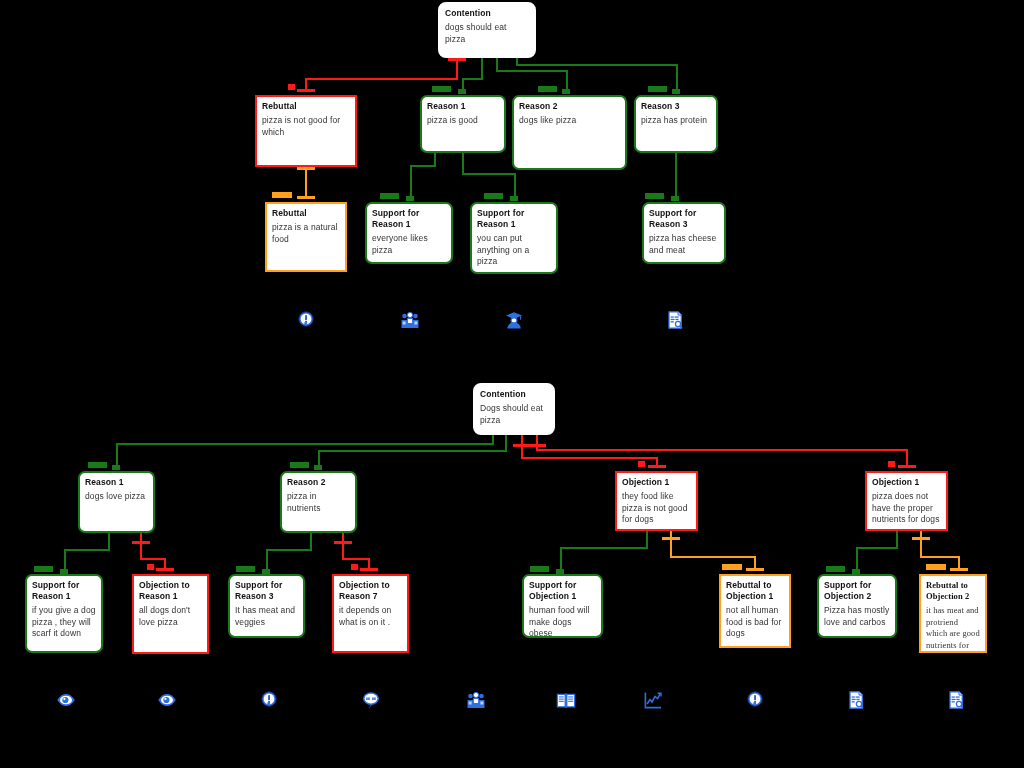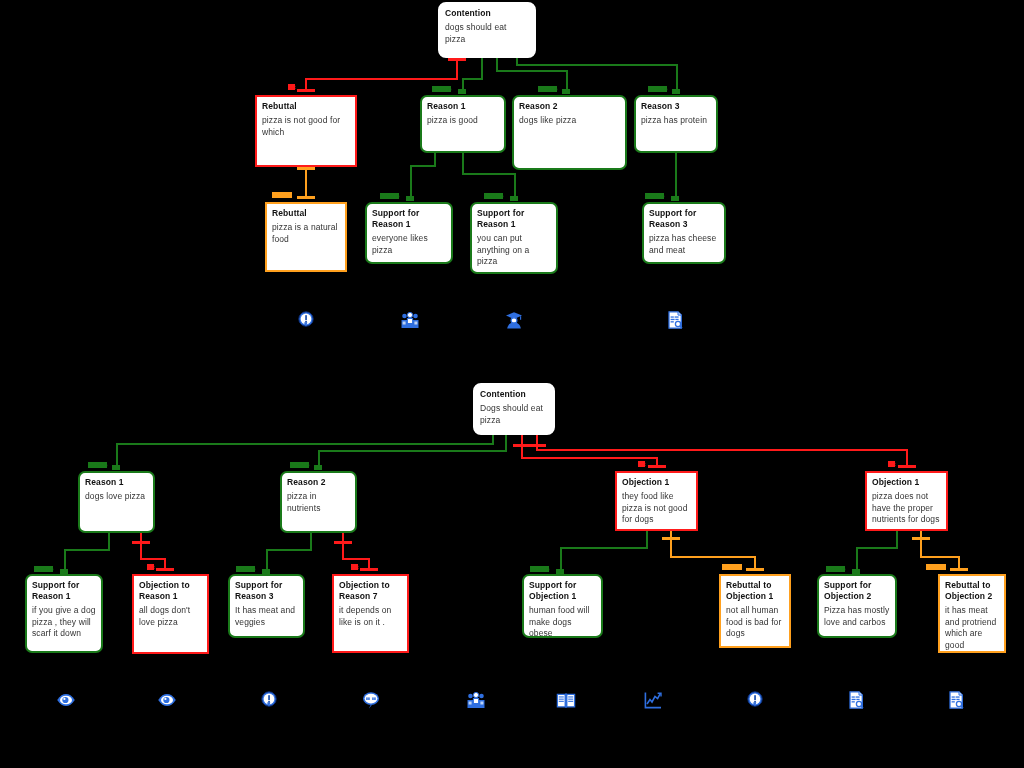--- a/index.html
+++ b/index.html
@@ -243,35 +243,35 @@
       <div class="node n-red" style="left: 132px; top: 574px; width: 77px; height: 80px;">
         <div class="ttl">Objection to Reason 1</div>
         <div class="txt">all dogs don't love pizza</div>
       </div>
       <div class="node n-green" style="left: 228px; top: 574px; width: 77px; height: 64px;">
         <div class="ttl">Support for Reason 3</div>
         <div class="txt">It has meat and veggies</div>
       </div>
       <div class="node n-red" style="left: 332px; top: 574px; width: 77px; height: 79px;">
         <div class="ttl">Objection to Reason 7</div>
-        <div class="txt">it depends on like is on it .</div>
+        <div class="txt">it depends on what is on it .</div>
       </div>
       <div class="node n-green" style="left: 522px; top: 574px; width: 81px; height: 64px;">
         <div class="ttl">Support for Objection 1</div>
         <div class="txt">human food will make dogs obese</div>
       </div>
       <div class="node n-orange" style="left: 719px; top: 574px; width: 72px; height: 74px;">
         <div class="ttl">Rebuttal to Objection 1</div>
         <div class="txt">not all human food is bad for dogs</div>
       </div>
       <div class="node n-green" style="left: 817px; top: 574px; width: 80px; height: 64px;">
         <div class="ttl">Support for Objection 2</div>
         <div class="txt">Pizza has mostly love and carbos</div>
       </div>
-      <div class="node n-orange" style="left: 938px; top: 574px; width: 68px; height: 79px;">
+      <div class="node n-orange" style="left: 919px; top: 574px; width: 68px; height: 79px; font-family: Liberation Serif, serif;">
         <div class="ttl">Rebuttal to Objection 2</div>
         <div class="txt">it has meat and protriend which are good nutrients for dogs</div>
       </div>
     </div>
   <div id="icons-layer">
       <div class="icn" style="left: 296px; top: 310px;">
         <svg viewBox="0 0 20 20">
           <circle cx="10" cy="9" r="7.2" fill="#2f6fe0" stroke="#0b2d78" stroke-width="1"></circle>
           <circle cx="10" cy="9" r="5.4" fill="#fff"></circle>
           <path d="M10 16.5 L7.8 12.6 L11.4 12.6 Z" fill="#2f6fe0"></path>

